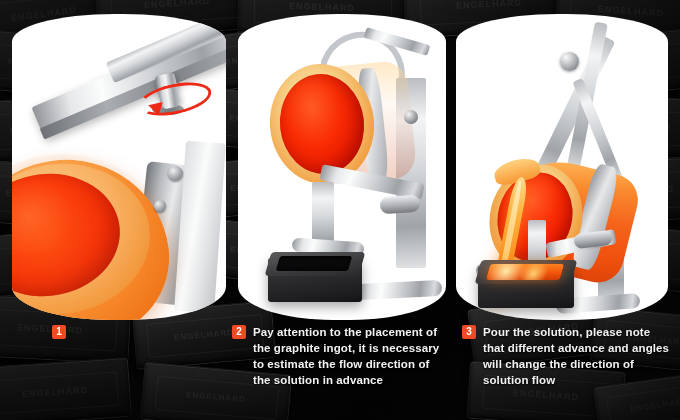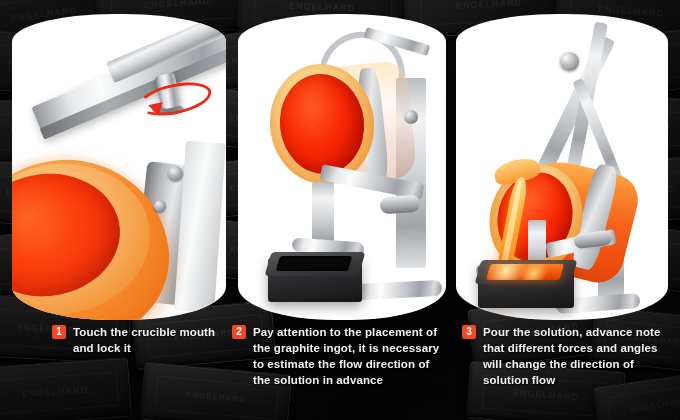--- a/index.html
+++ b/index.html
@@ -685,26 +685,25 @@
       <div id="p3-foot-l" class="metal"></div>
       <div id="p3-foot-r" class="metal"></div>
       <div class="mold" id="p3-mold"></div>
       <div id="p3-mold-top"></div>
       <div id="p3-melt"></div>
     </div>
   </div>
 
   <div class="caption" id="caption-1">
     <div class="step-badge">1</div>
-    <div class="caption-text">Touch the crucible mouth and lock it</div>
   </div>
 
   <div class="caption" id="caption-2">
     <div class="step-badge">2</div>
     <div class="caption-text">Pay attention to the placement of the graphite ingot, it is necessary to estimate the flow direction of the solution in advance</div>
   </div>
 
   <div class="caption" id="caption-3">
     <div class="step-badge">3</div>
-    <div class="caption-text">Pour the solution, advance note that different forces and angles will change the direction of solution flow</div>
+    <div class="caption-text">Pour the solution, please note that different advance and angles will change the direction of solution flow</div>
   </div>
 
 </div>
 
 </body></html>

